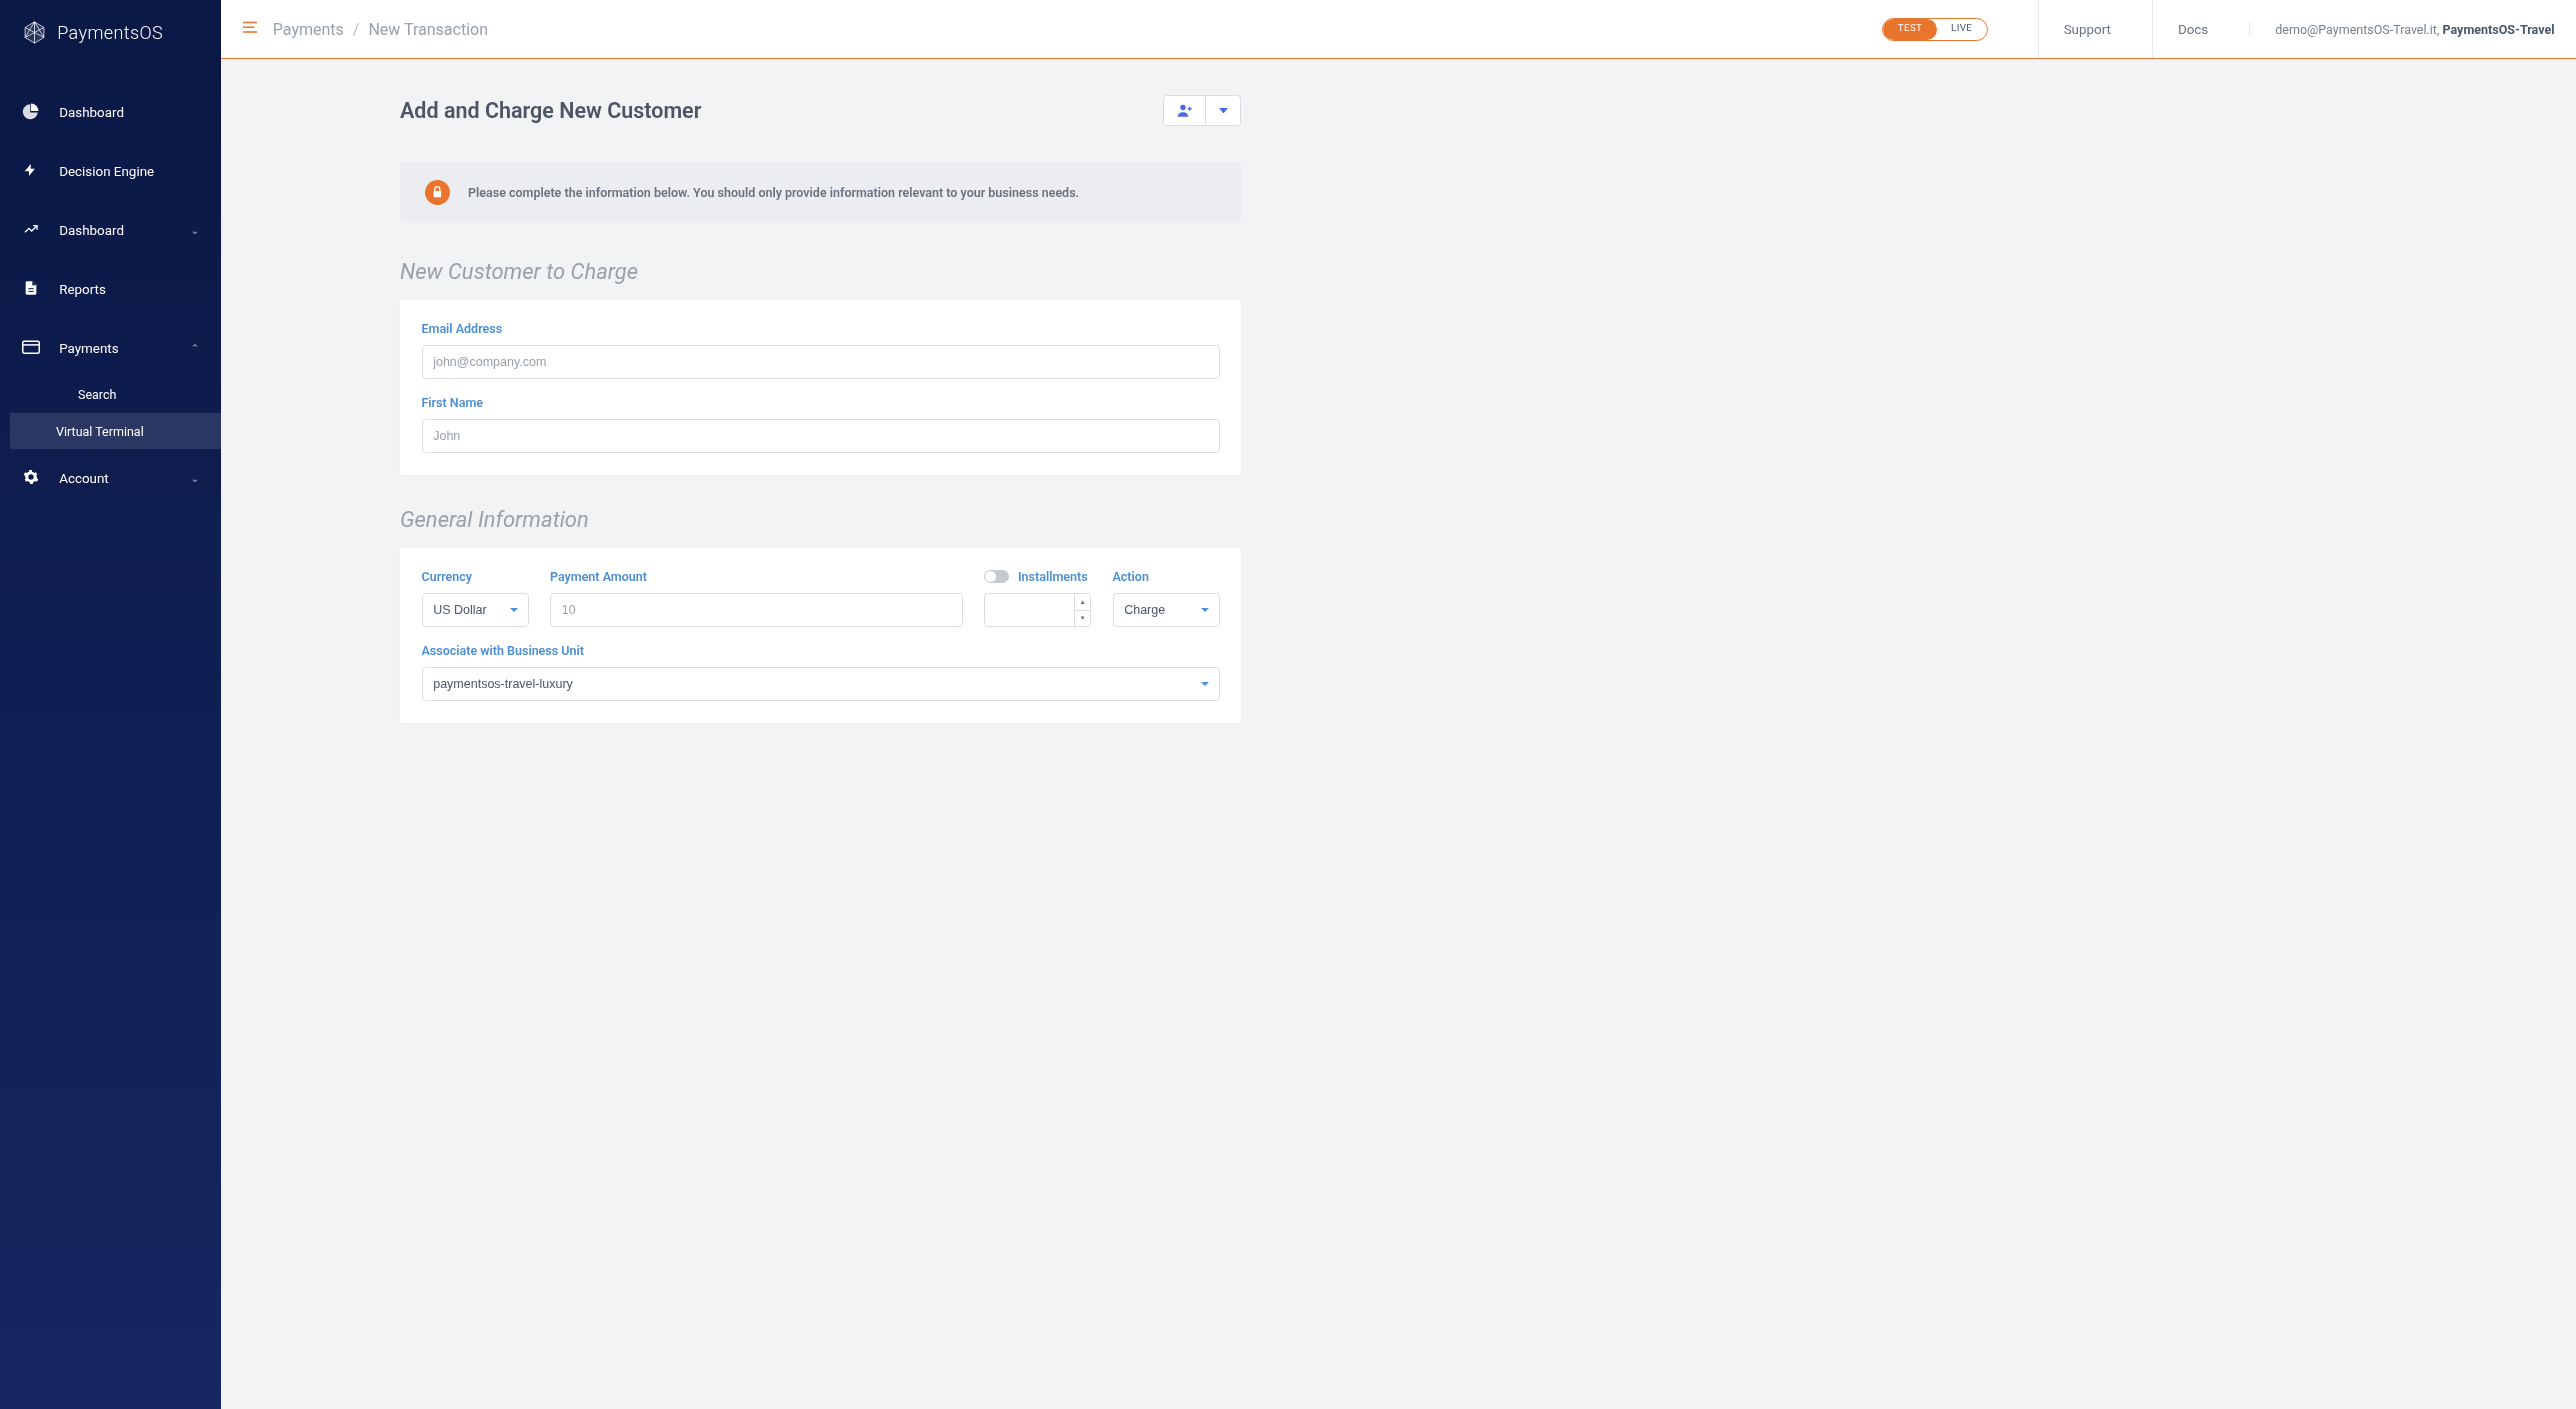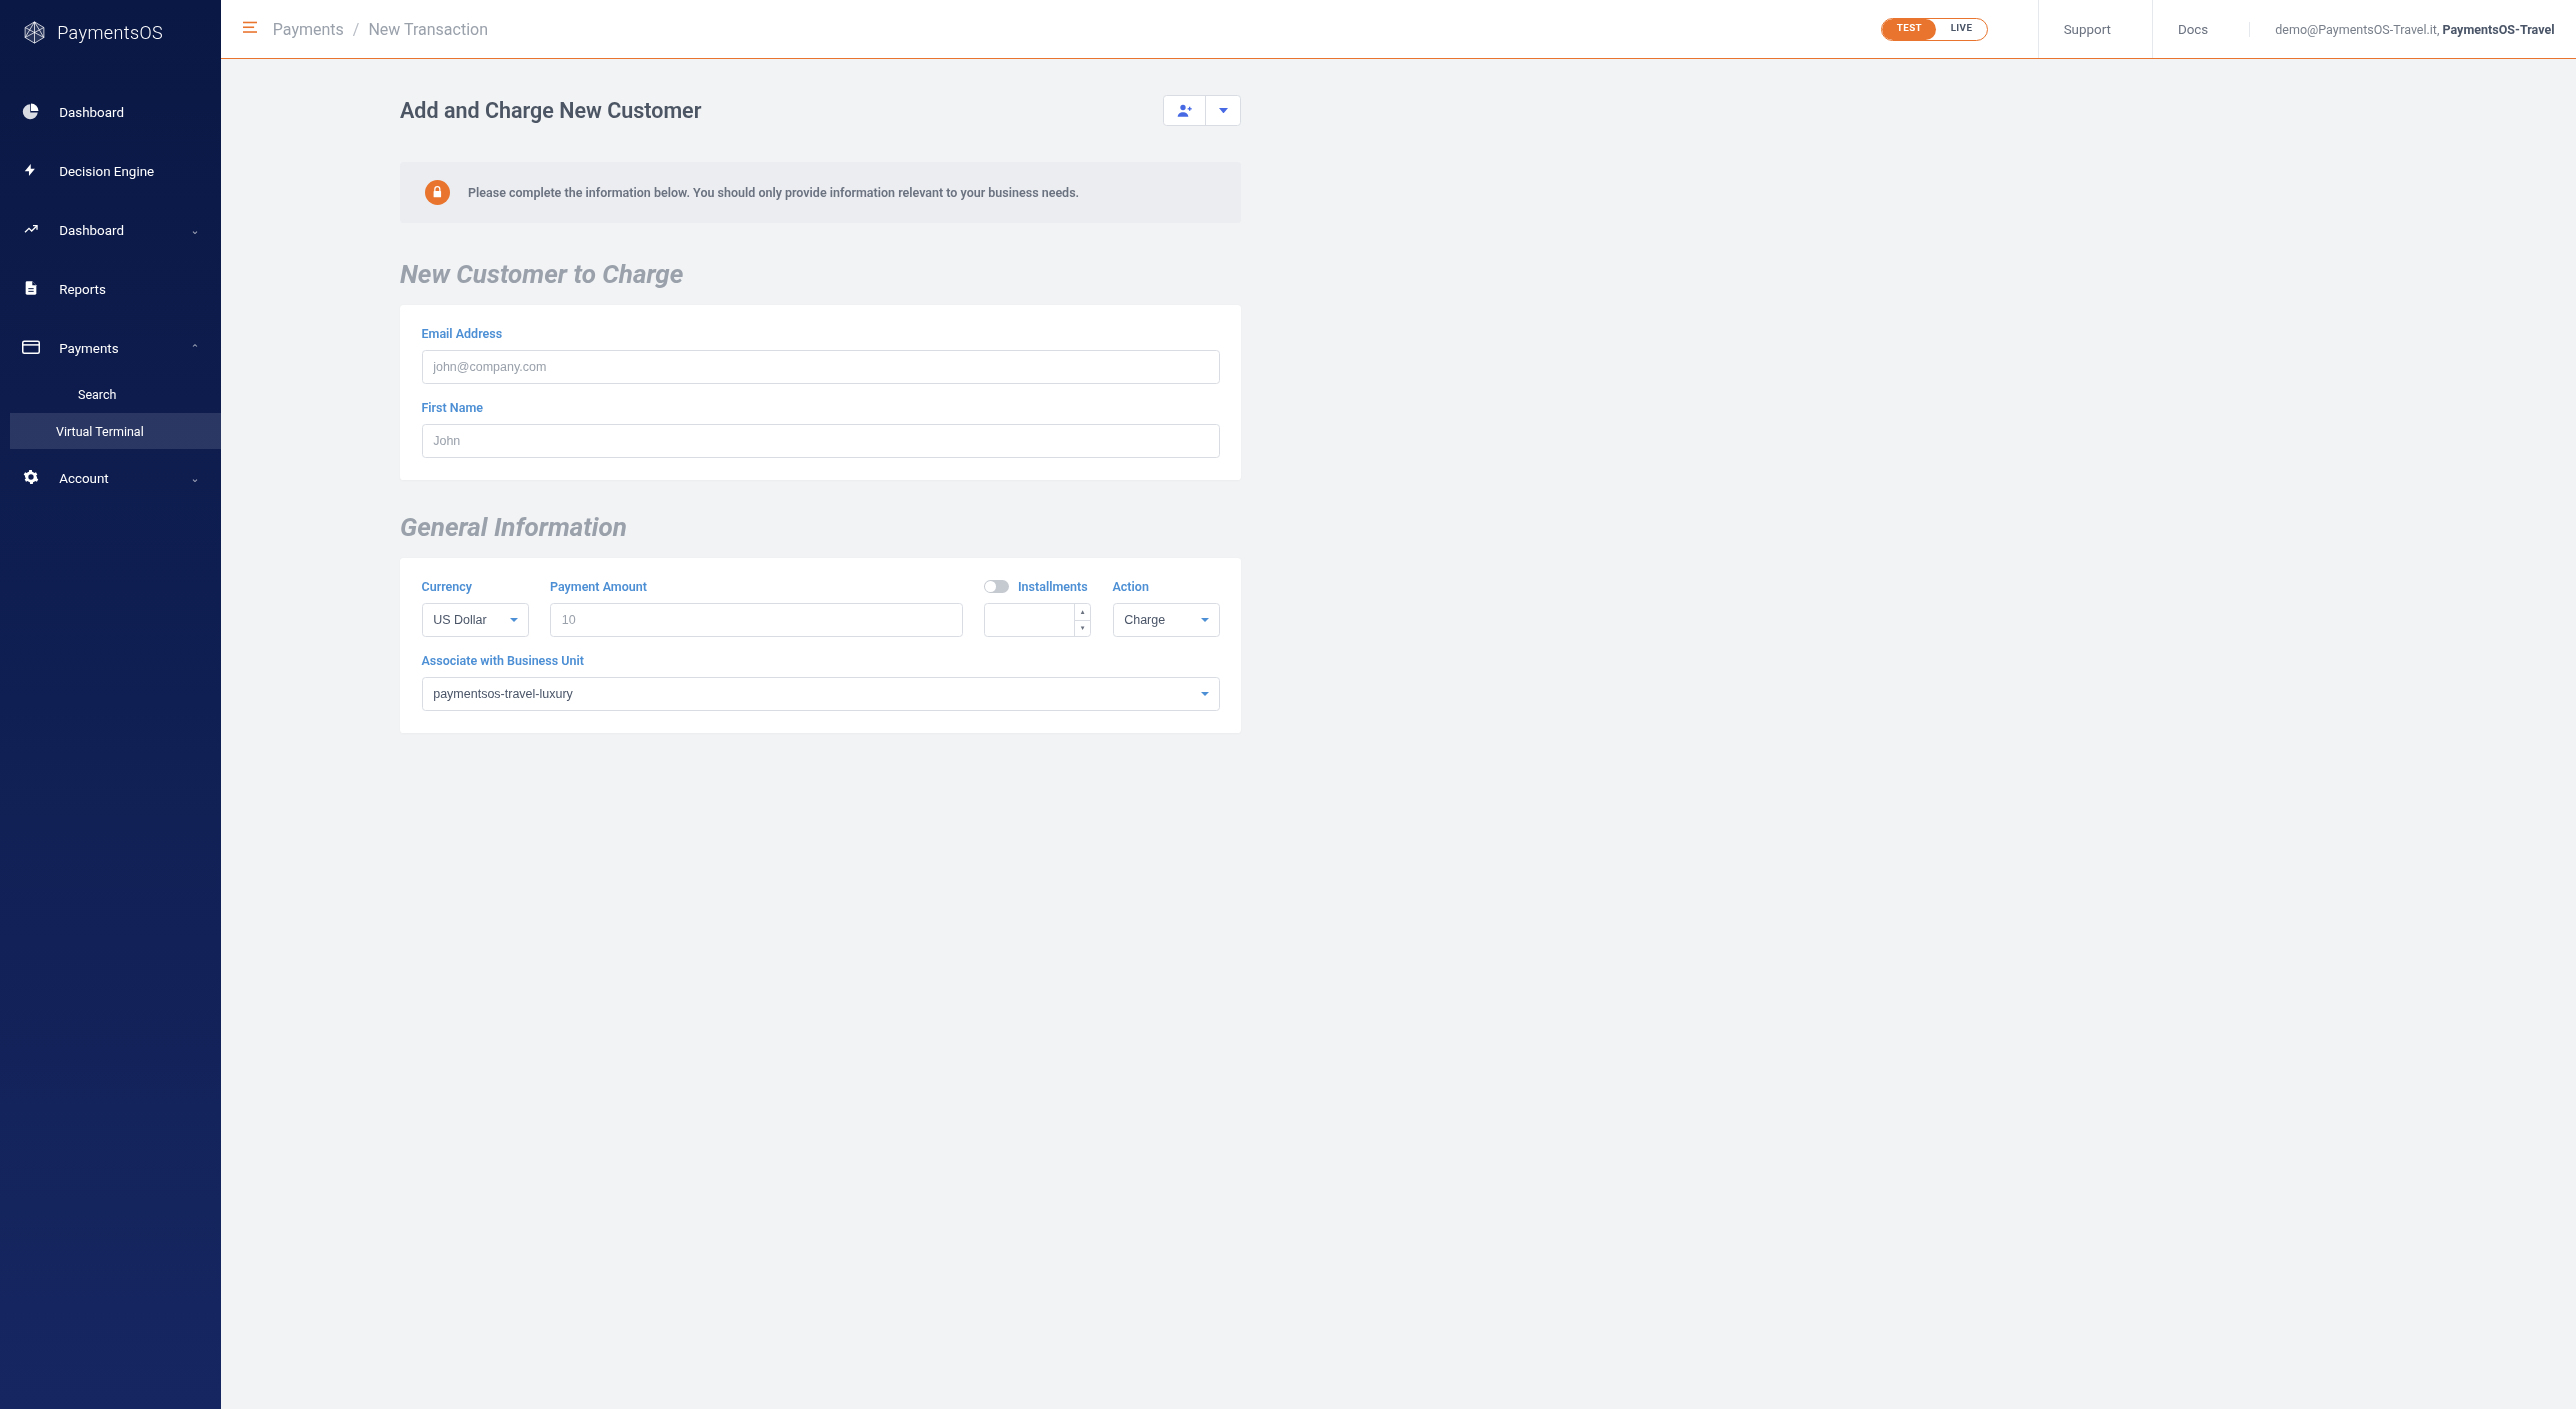--- a/index.html
+++ b/index.html
@@ -88,21 +88,21 @@
     .env-toggle {
       border: 0.9px solid #e8742d;
       border-radius: 16px;
       display: flex;
       overflow: hidden;
       height: 23px;
     }
     .env-toggle span {
       padding: 3.6px 14.3px;
       font-size: 9.8px;
-      font-weight: 700;
+      font-weight: 400;
       letter-spacing: 0.4px;
       cursor: pointer;
     }
     .env-toggle .active {
       background: #e8742d;
       color: #fff;
       border-radius: 16px;
     }
     .env-toggle .inactive { color: #4a5568; }
     .topnav-item {
@@ -177,24 +177,24 @@
       flex-shrink: 0;
     }
     .info-banner-text {
       color: #6b7280;
       font-weight: 600;
       font-size: 12.5px;
     }
     
     .section { margin: 0 125px 32px; }
     .section-title {
-      font-size: 26px;
+      font-size: 22px;
       font-style: italic;
       color: #9aa1ab;
-      font-weight: 700;
+      font-weight: 400;
       margin-bottom: 16px;
     }
     .card {
       background: #fff;
       border-radius: 3.6px;
       padding: 21.5px;
       box-shadow: 0 0.9px 2.7px rgba(0,0,0,0.03);
     }
     .form-row {
       display: flex;

